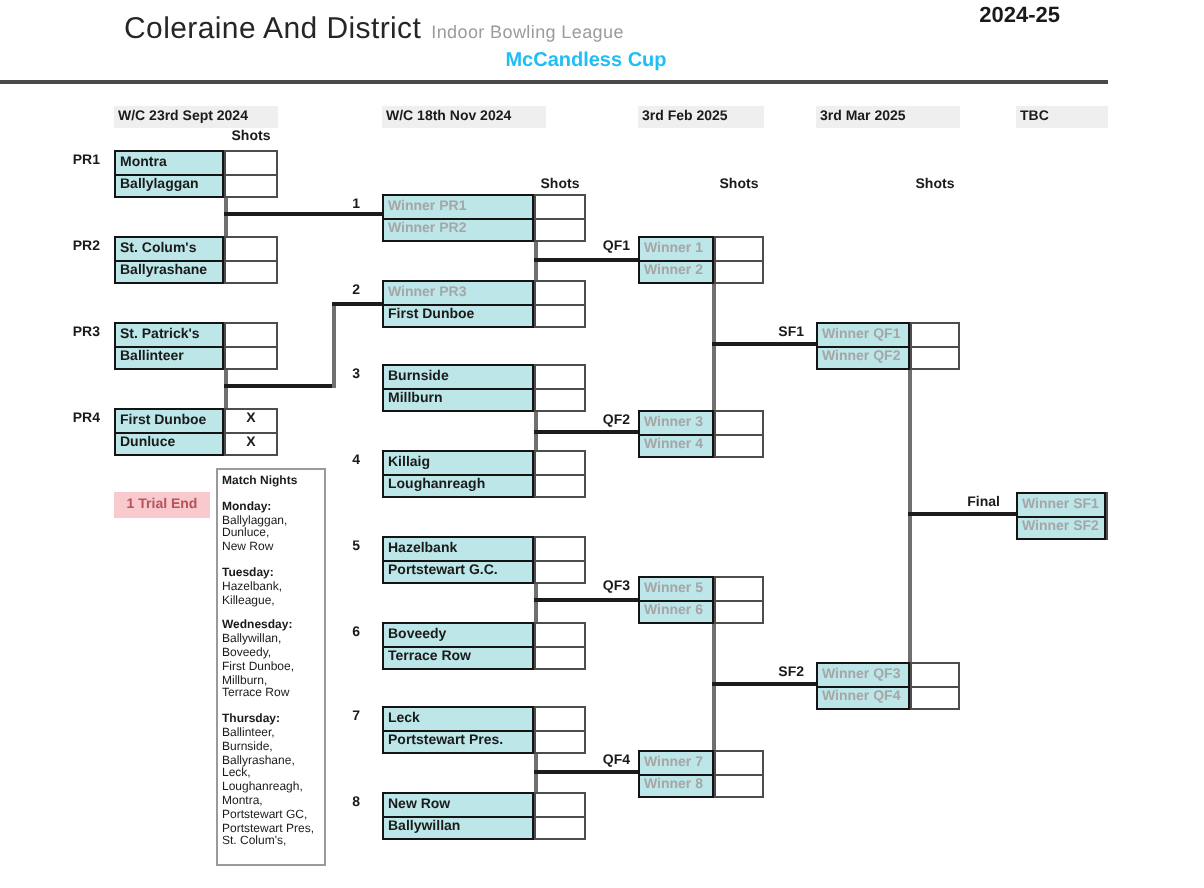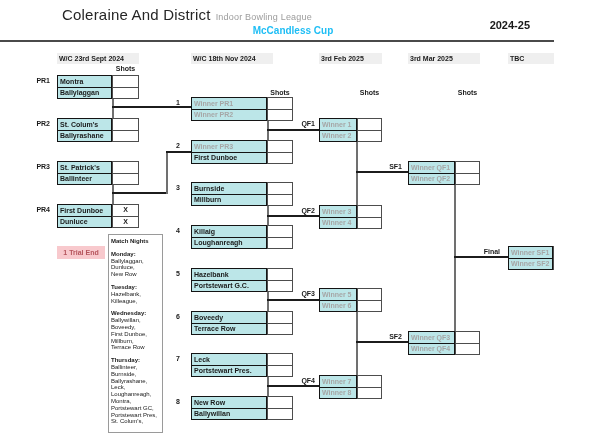--- a/index.html
+++ b/index.html
@@ -2,21 +2,21 @@
 <html><head>
 <meta charset="utf-8">
 <style>
   html,body{margin:0;padding:0;}
   body{font-family:"Liberation Sans",sans-serif;background:#fff;}
   .sheet{position:relative;width:554px;height:444px;background:#ffffff;overflow:hidden;}
 
   
   .league-title{position:absolute;left:62px;top:6px;font-size:15px;color:#262626;letter-spacing:.2px;}
   .league-sub{font-size:9px;color:#9c9c9c;margin-left:5px;letter-spacing:.2px;}
-  .season{position:absolute;right:24px;top:19px;font-size:11px;font-weight:bold;color:#1a1a1a;}
+  .season{position:absolute;right:24px;top:2px;font-size:11px;font-weight:bold;color:#1a1a1a;}
   .cup-title{position:absolute;left:0;top:25px;width:100%;text-align:center;font-size:10px;font-weight:bold;color:#1fbef5;padding-left:16px;}
   .top-rule{position:absolute;left:0;top:40px;width:602px;height:2px;background:#4a4a4a;}
 
   
   .rhead{position:absolute;height:11px;line-height:11px;background:#efefef;font-size:7px;font-weight:bold;color:#1a1a1a;padding-left:2px;box-sizing:border-box;}
   .shots{position:absolute;height:9px;line-height:9px;text-align:center;font-size:7px;font-weight:bold;color:#1a1a1a;}
 
   
   .match{position:absolute;display:flex;height:24px;}
   .mteams{display:flex;flex-direction:column;background:#bce6e8;border:1.5px solid #141414;box-sizing:border-box;}

